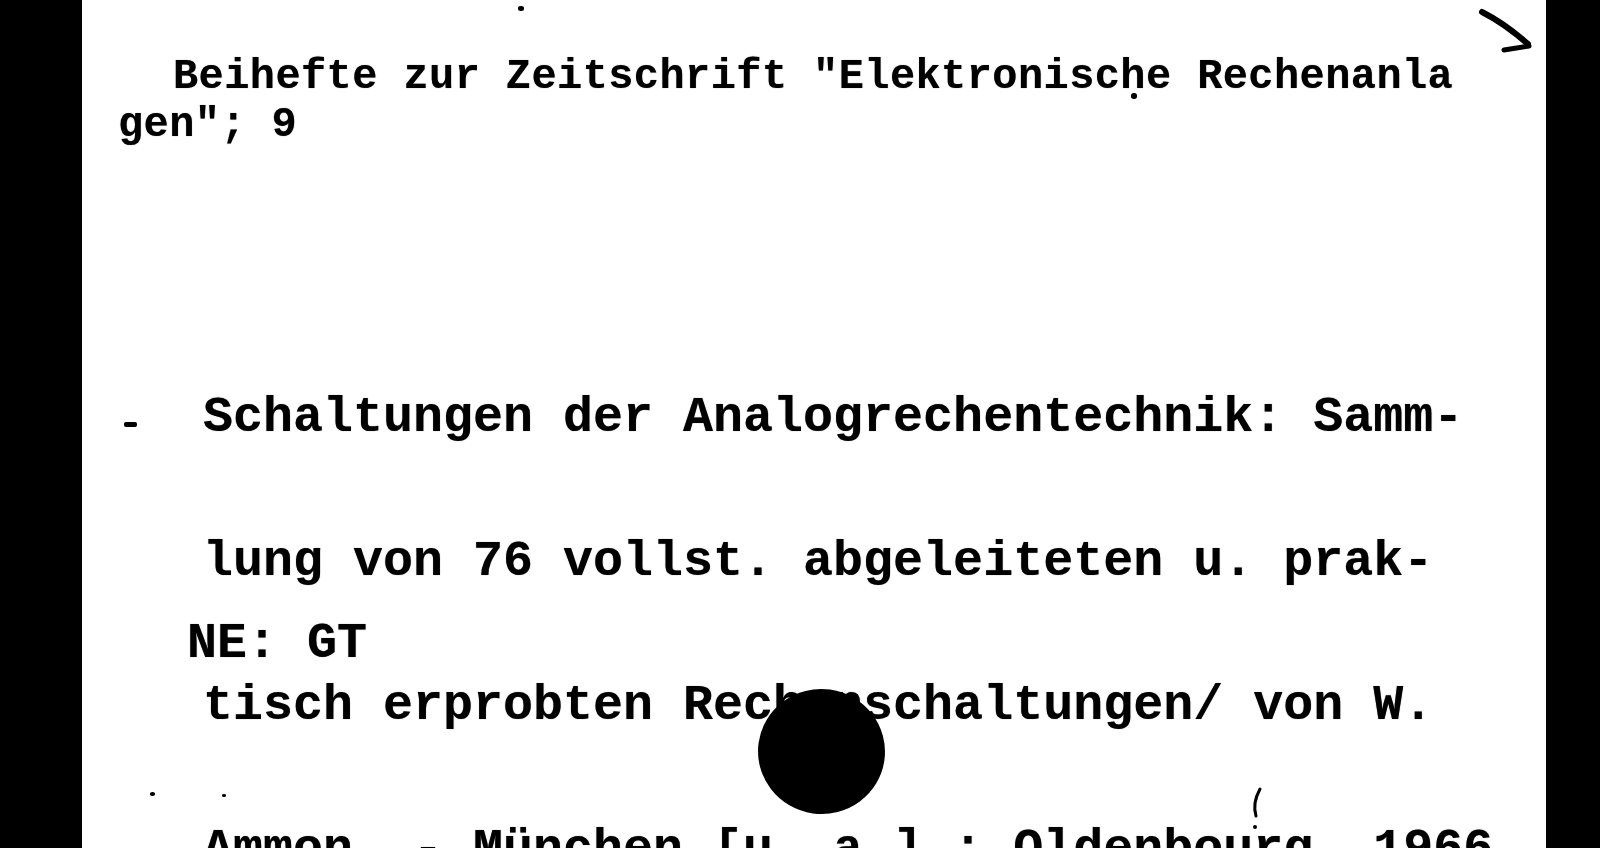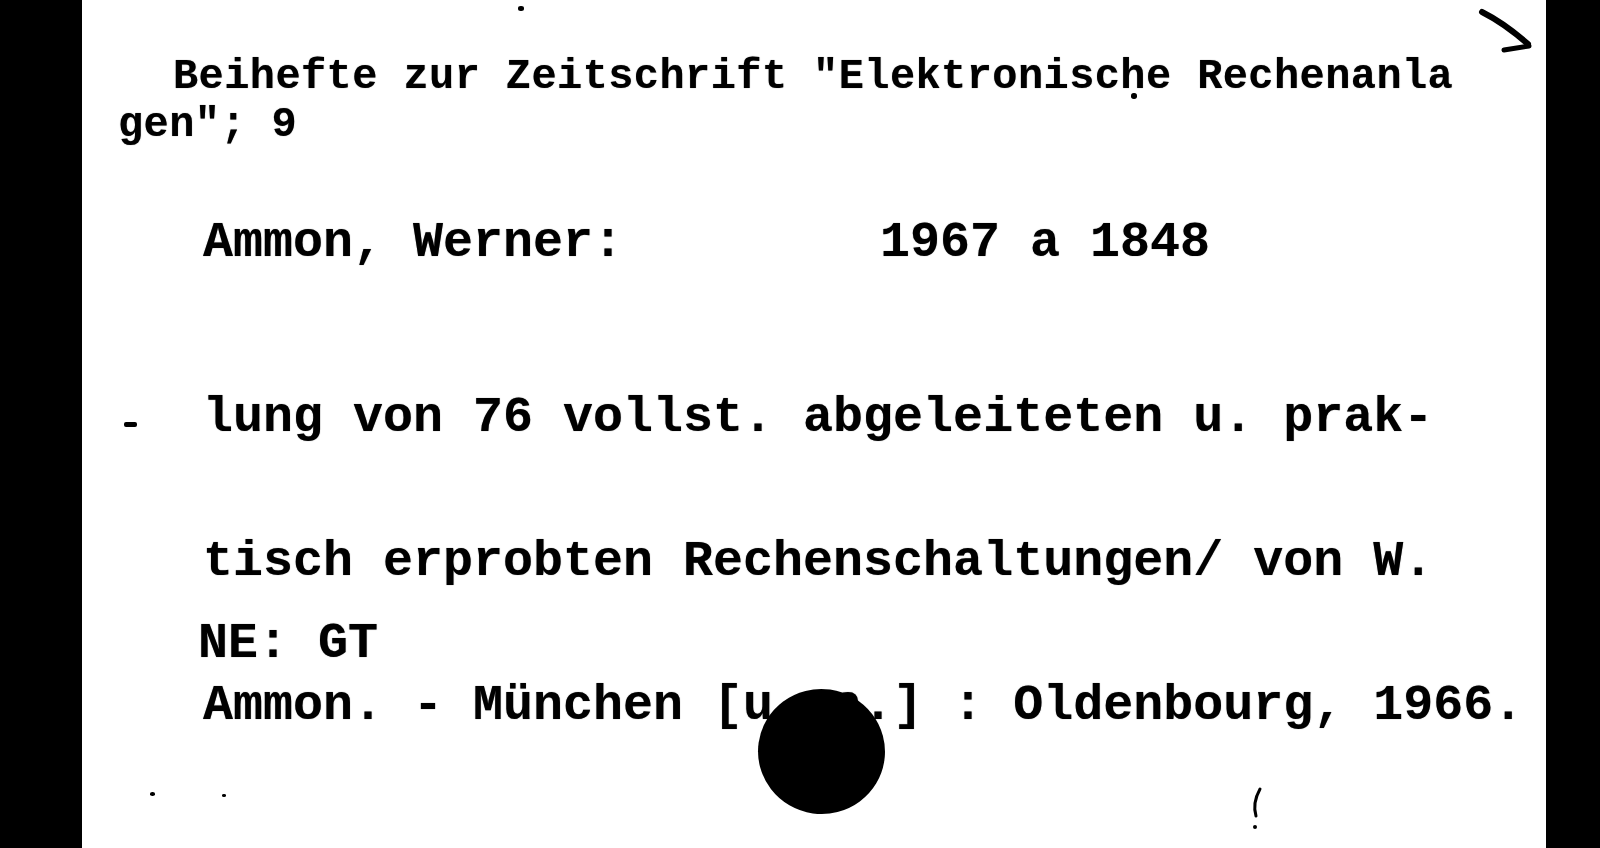--- a/index.html
+++ b/index.html
@@ -34,21 +34,21 @@
 
   #series-line1 { left: 173px; top: 54px; }
   #series-line2 { left: 118px; top: 102px; }
 
   #author      { left: 203px; top: 219px; }
   #call-number { left: 880px; top: 219px; }
 
   #description { left: 203px; top: 298px; }
   #description div { height: 48px; }
 
-  #footer-note { left: 198px; top: 620px; }
+  #footer-note { left: 187px; top: 620px; }
 
   .punch-hole {
     position: absolute;
     left: 758px; top: 689px;
     width: 127px; height: 125px;
     background: #000;
     border-radius: 50%;
     transform: rotate(8deg);
   }
 
@@ -69,25 +69,24 @@
 <div class="scan">
 
   <div class="card"></div>
   <div class="bar bar-left"></div>
   <div class="bar bar-right"></div>
 
   <div id="series-line1" class="txt header-line">Beihefte zur Zeitschrift "Elektronische Rechenanla</div>
 
   <div id="series-line2" class="txt header-line">gen"; 9</div>
 
-  <div id="author" class="txt body-line">Ammon, Werner:</div>
 
-  <div id="call-number" class="txt body-line">1967 a 1848</div>
 
   <div id="description" class="txt body-line">
+    <div>Schaltungen der Analogrechentechnik: Samm-</div>
     <div>lung von 76 vollst. abgeleiteten u. prak-</div>
     <div>tisch erprobten Rechenschaltungen/ von W.</div>
     <div>Ammon. - München [u. a.] : Oldenbourg, 1966.</div>
     
     
   </div>
 
   <div id="footer-note" class="txt body-line">NE: GT</div>
 
   <svg id="continuation-mark" class="mark-svg" width="68" height="54" viewBox="0 0 68 54">

